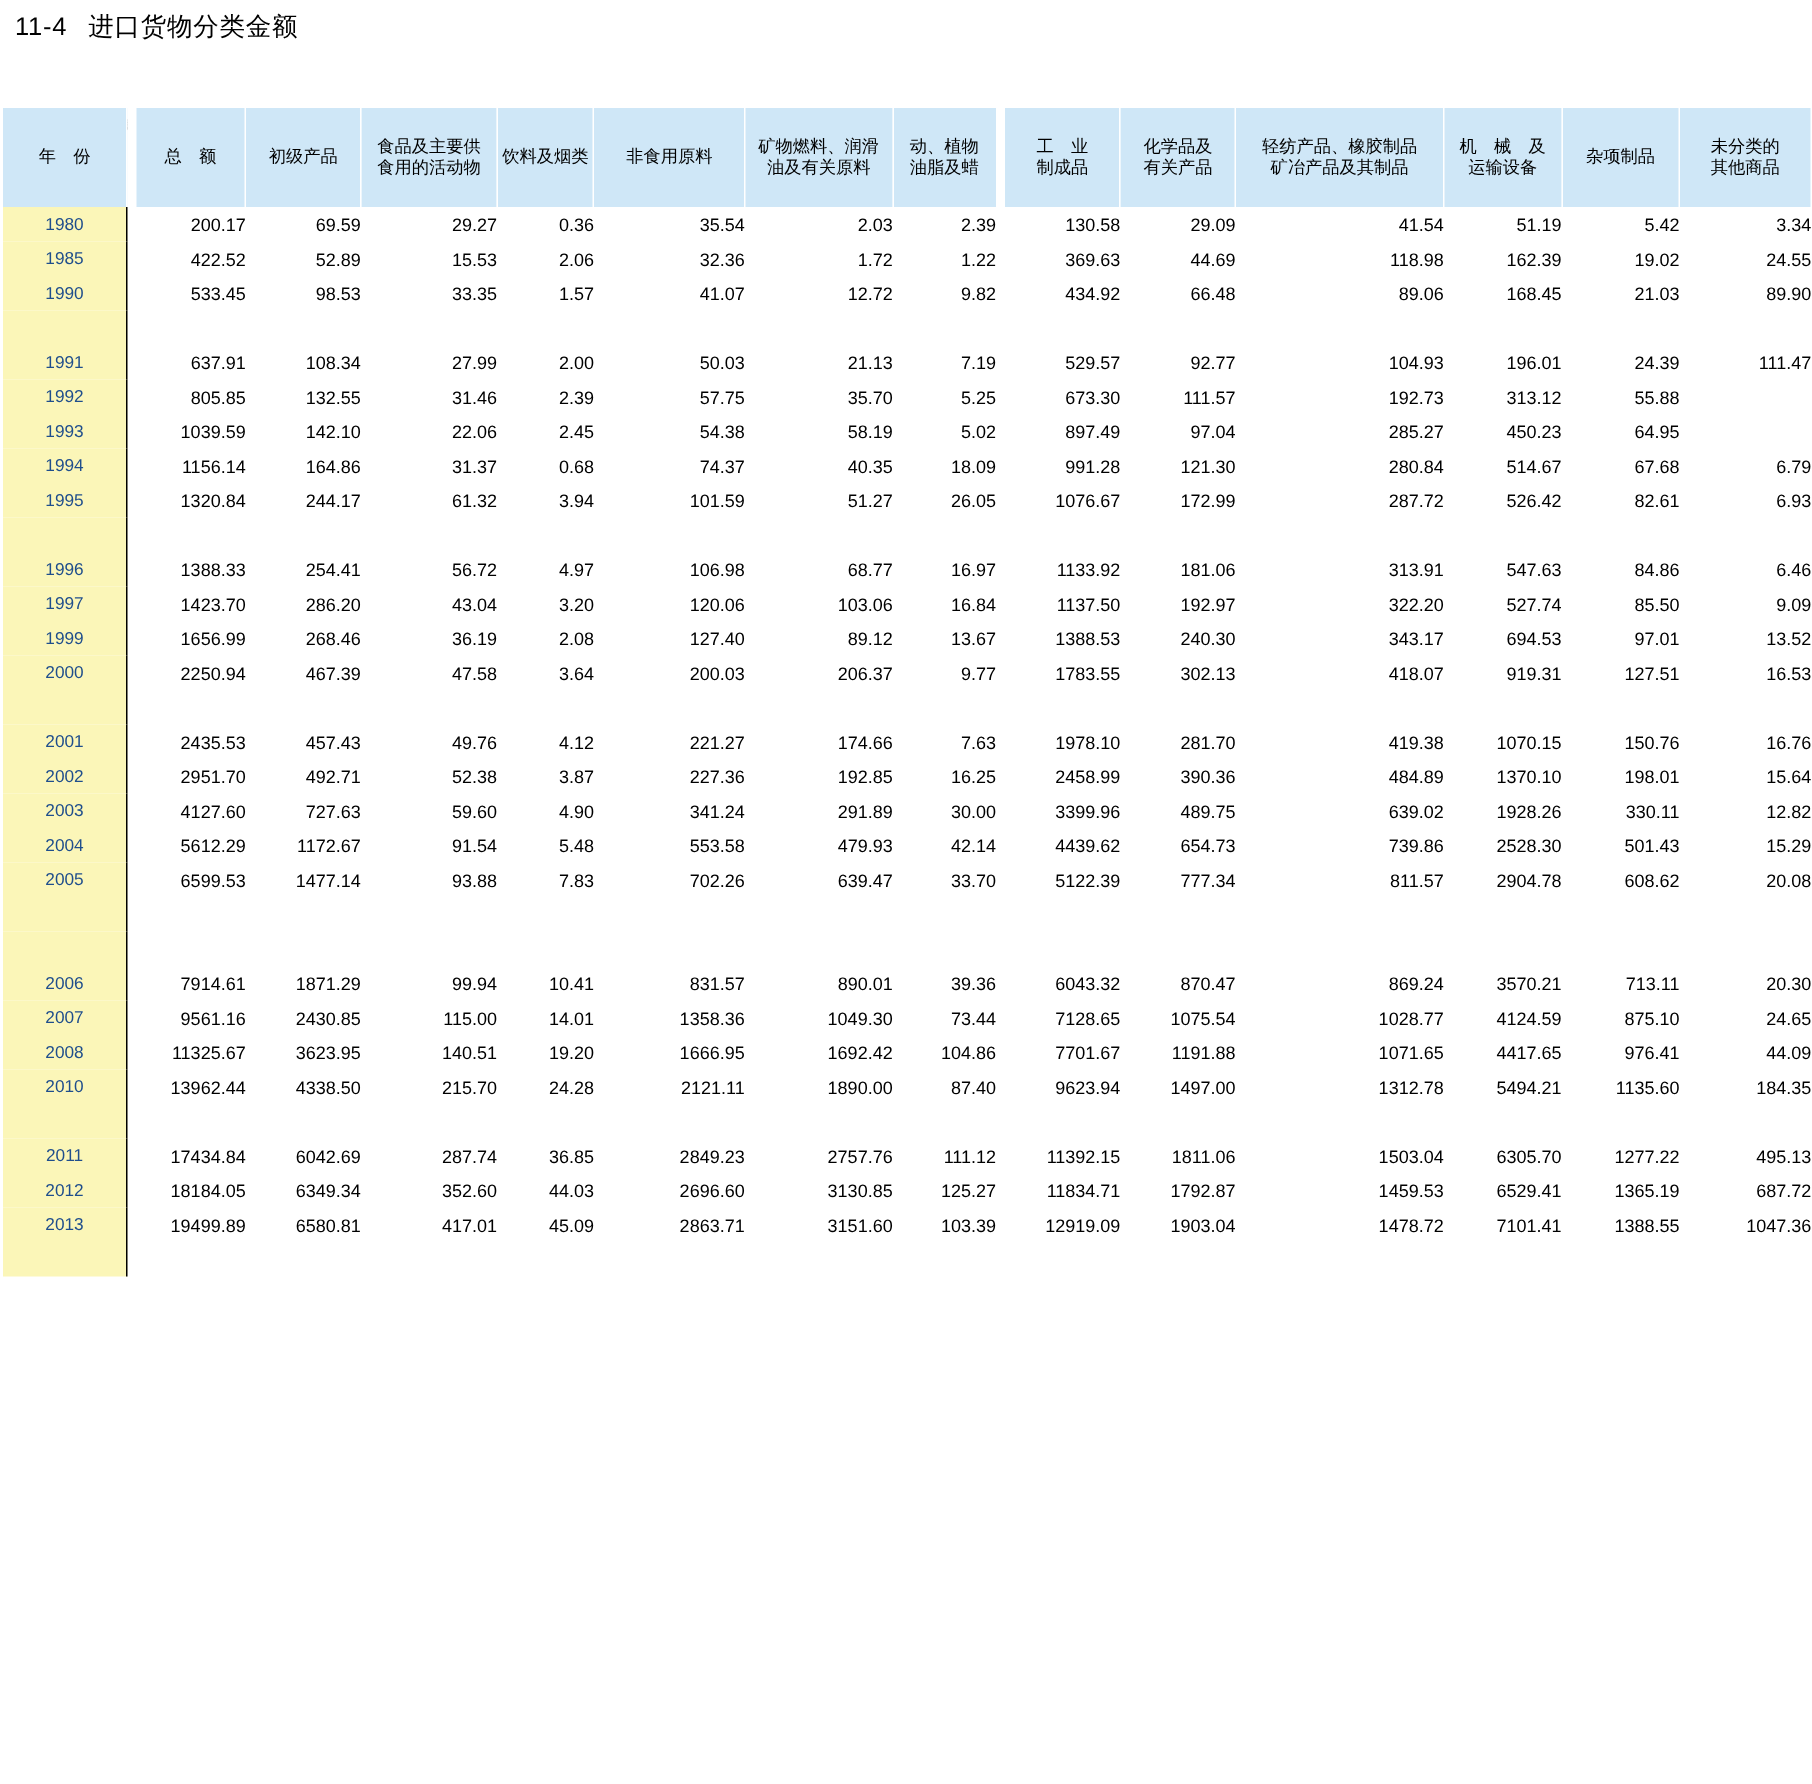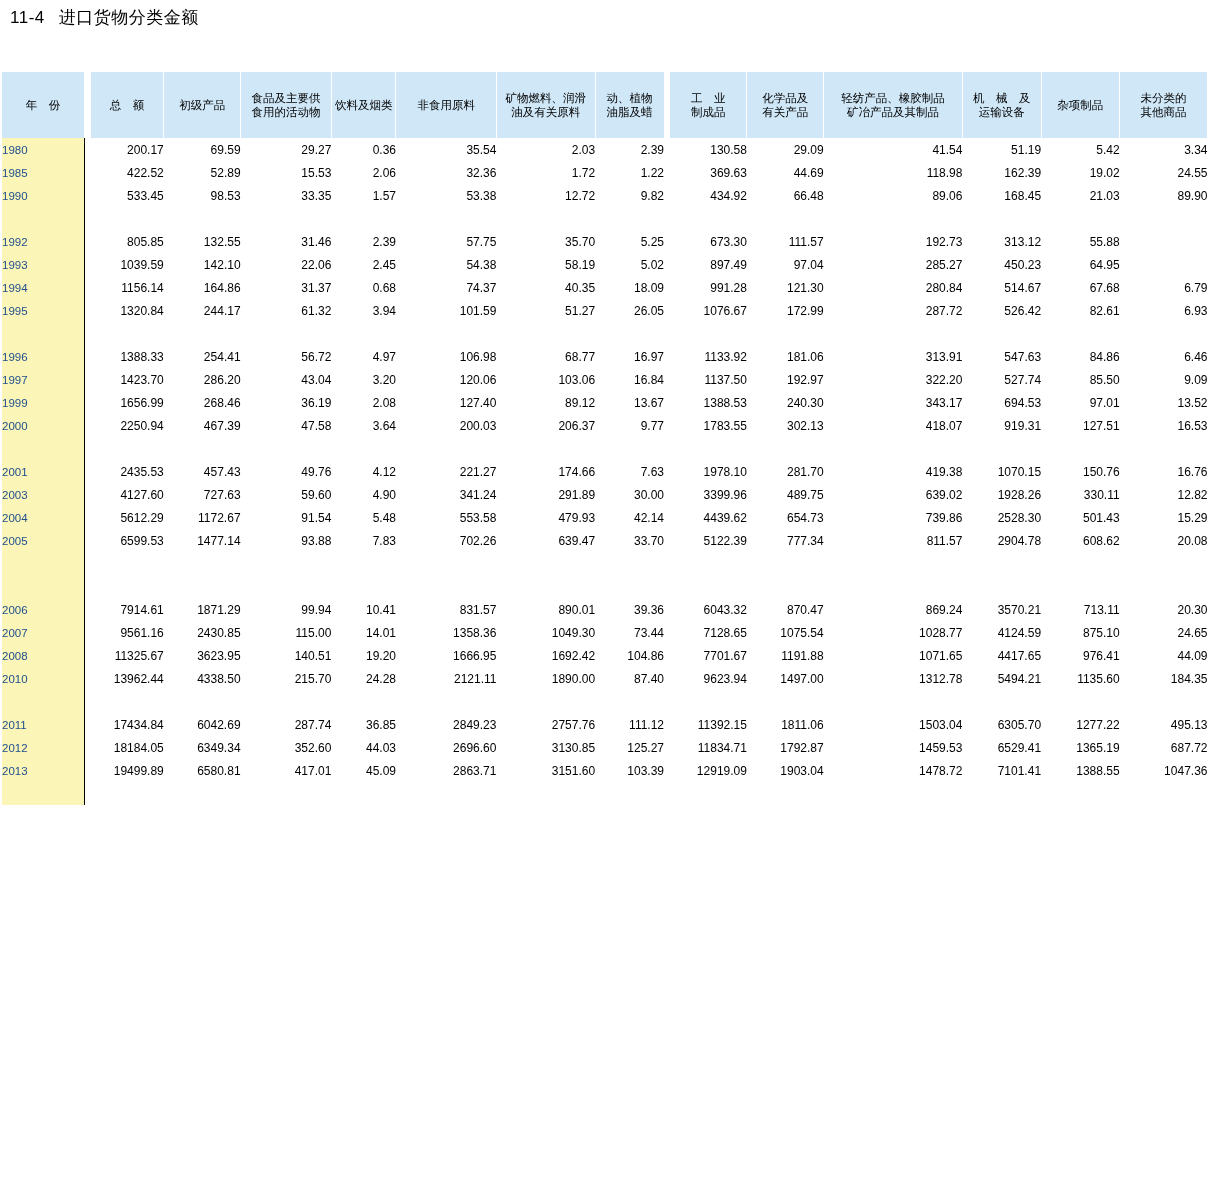--- a/index.html
+++ b/index.html
@@ -64,21 +64,21 @@
     background: #ffffff;
     width: 6px;
     border: none;
   }
   .hdr .l2 { display: block; }
   
   .yearcell {
     background: #fbf6b8;
     color: #1f4e8c;
     font-size: 11.5px;
-    text-align: left;
+    text-align: center;
     padding-left: 8px;
     height: 23px;
     white-space: nowrap;
   }
   .numcell {
     font-size: 12px;
     text-align: right;
     padding-right: 10px;
     height: 23px;
     white-space: nowrap;
@@ -216,21 +216,21 @@
           <td class="numcell">19.02</td>
           <td class="numcell">24.55</td>
         </tr>
         <tr class="bodyrow">
           <td class="yearcell">1990</td>
           <td class="sep"></td>
           <td class="numcell">533.45</td>
           <td class="numcell">98.53</td>
           <td class="numcell">33.35</td>
           <td class="numcell">1.57</td>
-          <td class="numcell">53.38</td>
+          <td class="numcell">41.07</td>
           <td class="numcell">12.72</td>
           <td class="numcell">9.82</td>
           <td></td>
           <td class="numcell">434.92</td>
           <td class="numcell">66.48</td>
           <td class="numcell">89.06</td>
           <td class="numcell">168.45</td>
           <td class="numcell">21.03</td>
           <td class="numcell">89.90</td>
         </tr>
@@ -244,20 +244,38 @@
           <td class="numcell"></td>
           <td class="numcell"></td>
           <td class="numcell"></td>
           <td></td>
           <td class="numcell"></td>
           <td class="numcell"></td>
           <td class="numcell"></td>
           <td class="numcell"></td>
           <td class="numcell"></td>
           <td class="numcell"></td>
+        </tr>
+        <tr class="bodyrow">
+          <td class="yearcell">1991</td>
+          <td class="sep"></td>
+          <td class="numcell">637.91</td>
+          <td class="numcell">108.34</td>
+          <td class="numcell">27.99</td>
+          <td class="numcell">2.00</td>
+          <td class="numcell">50.03</td>
+          <td class="numcell">21.13</td>
+          <td class="numcell">7.19</td>
+          <td></td>
+          <td class="numcell">529.57</td>
+          <td class="numcell">92.77</td>
+          <td class="numcell">104.93</td>
+          <td class="numcell">196.01</td>
+          <td class="numcell">24.39</td>
+          <td class="numcell">111.47</td>
         </tr>
         <tr class="bodyrow">
           <td class="yearcell">1992</td>
           <td class="sep"></td>
           <td class="numcell">805.85</td>
           <td class="numcell">132.55</td>
           <td class="numcell">31.46</td>
           <td class="numcell">2.39</td>
           <td class="numcell">57.75</td>
           <td class="numcell">35.70</td>
@@ -444,20 +462,38 @@
           <td class="numcell">7.63</td>
           <td></td>
           <td class="numcell">1978.10</td>
           <td class="numcell">281.70</td>
           <td class="numcell">419.38</td>
           <td class="numcell">1070.15</td>
           <td class="numcell">150.76</td>
           <td class="numcell">16.76</td>
         </tr>
         <tr class="bodyrow">
+          <td class="yearcell">2002</td>
+          <td class="sep"></td>
+          <td class="numcell">2951.70</td>
+          <td class="numcell">492.71</td>
+          <td class="numcell">52.38</td>
+          <td class="numcell">3.87</td>
+          <td class="numcell">227.36</td>
+          <td class="numcell">192.85</td>
+          <td class="numcell">16.25</td>
+          <td></td>
+          <td class="numcell">2458.99</td>
+          <td class="numcell">390.36</td>
+          <td class="numcell">484.89</td>
+          <td class="numcell">1370.10</td>
+          <td class="numcell">198.01</td>
+          <td class="numcell">15.64</td>
+        </tr>
+        <tr class="bodyrow">
           <td class="yearcell">2003</td>
           <td class="sep"></td>
           <td class="numcell">4127.60</td>
           <td class="numcell">727.63</td>
           <td class="numcell">59.60</td>
           <td class="numcell">4.90</td>
           <td class="numcell">341.24</td>
           <td class="numcell">291.89</td>
           <td class="numcell">30.00</td>
           <td></td>

